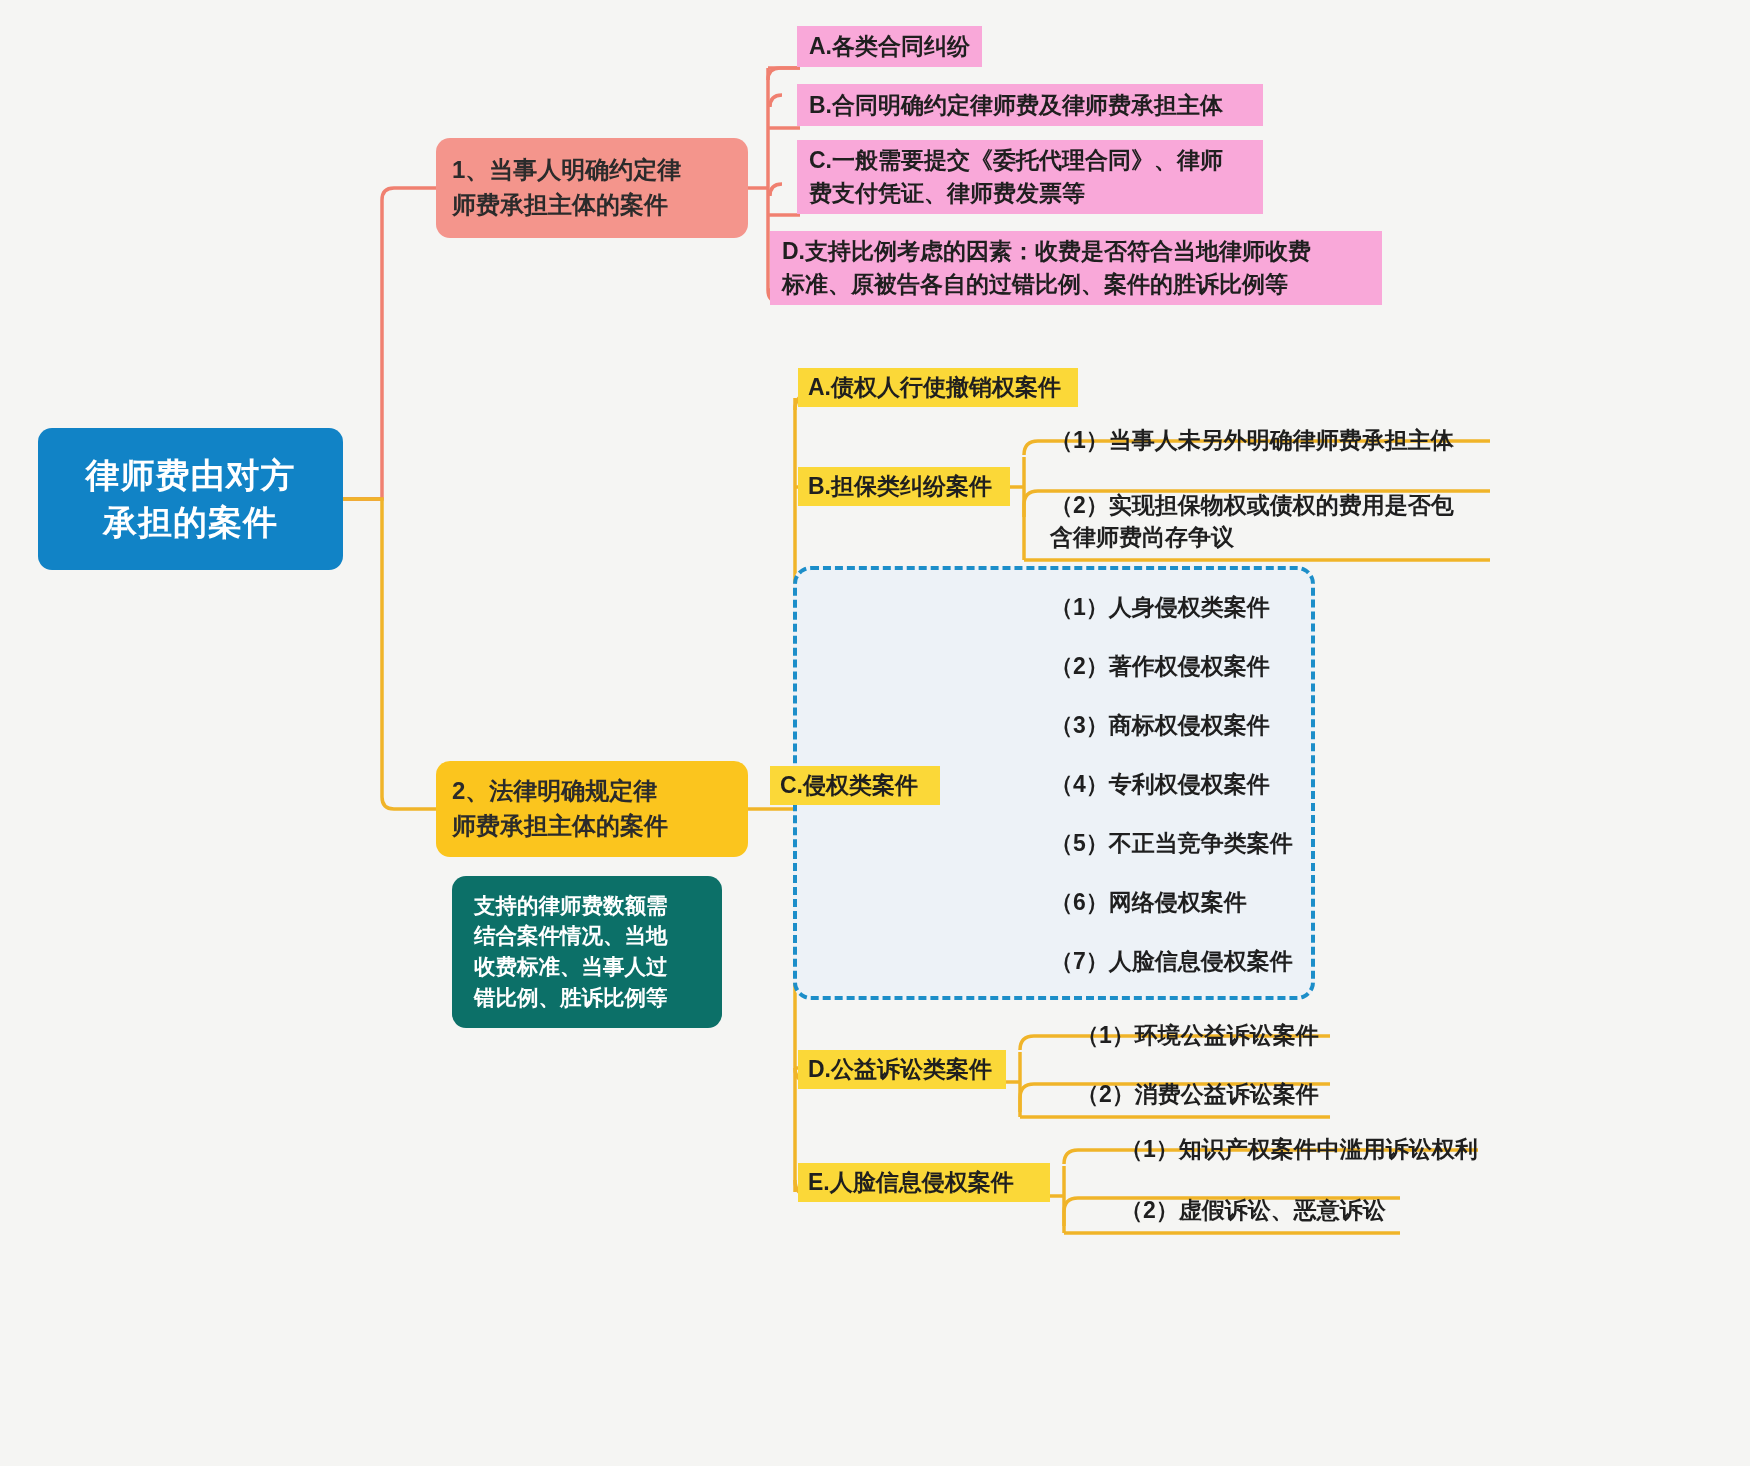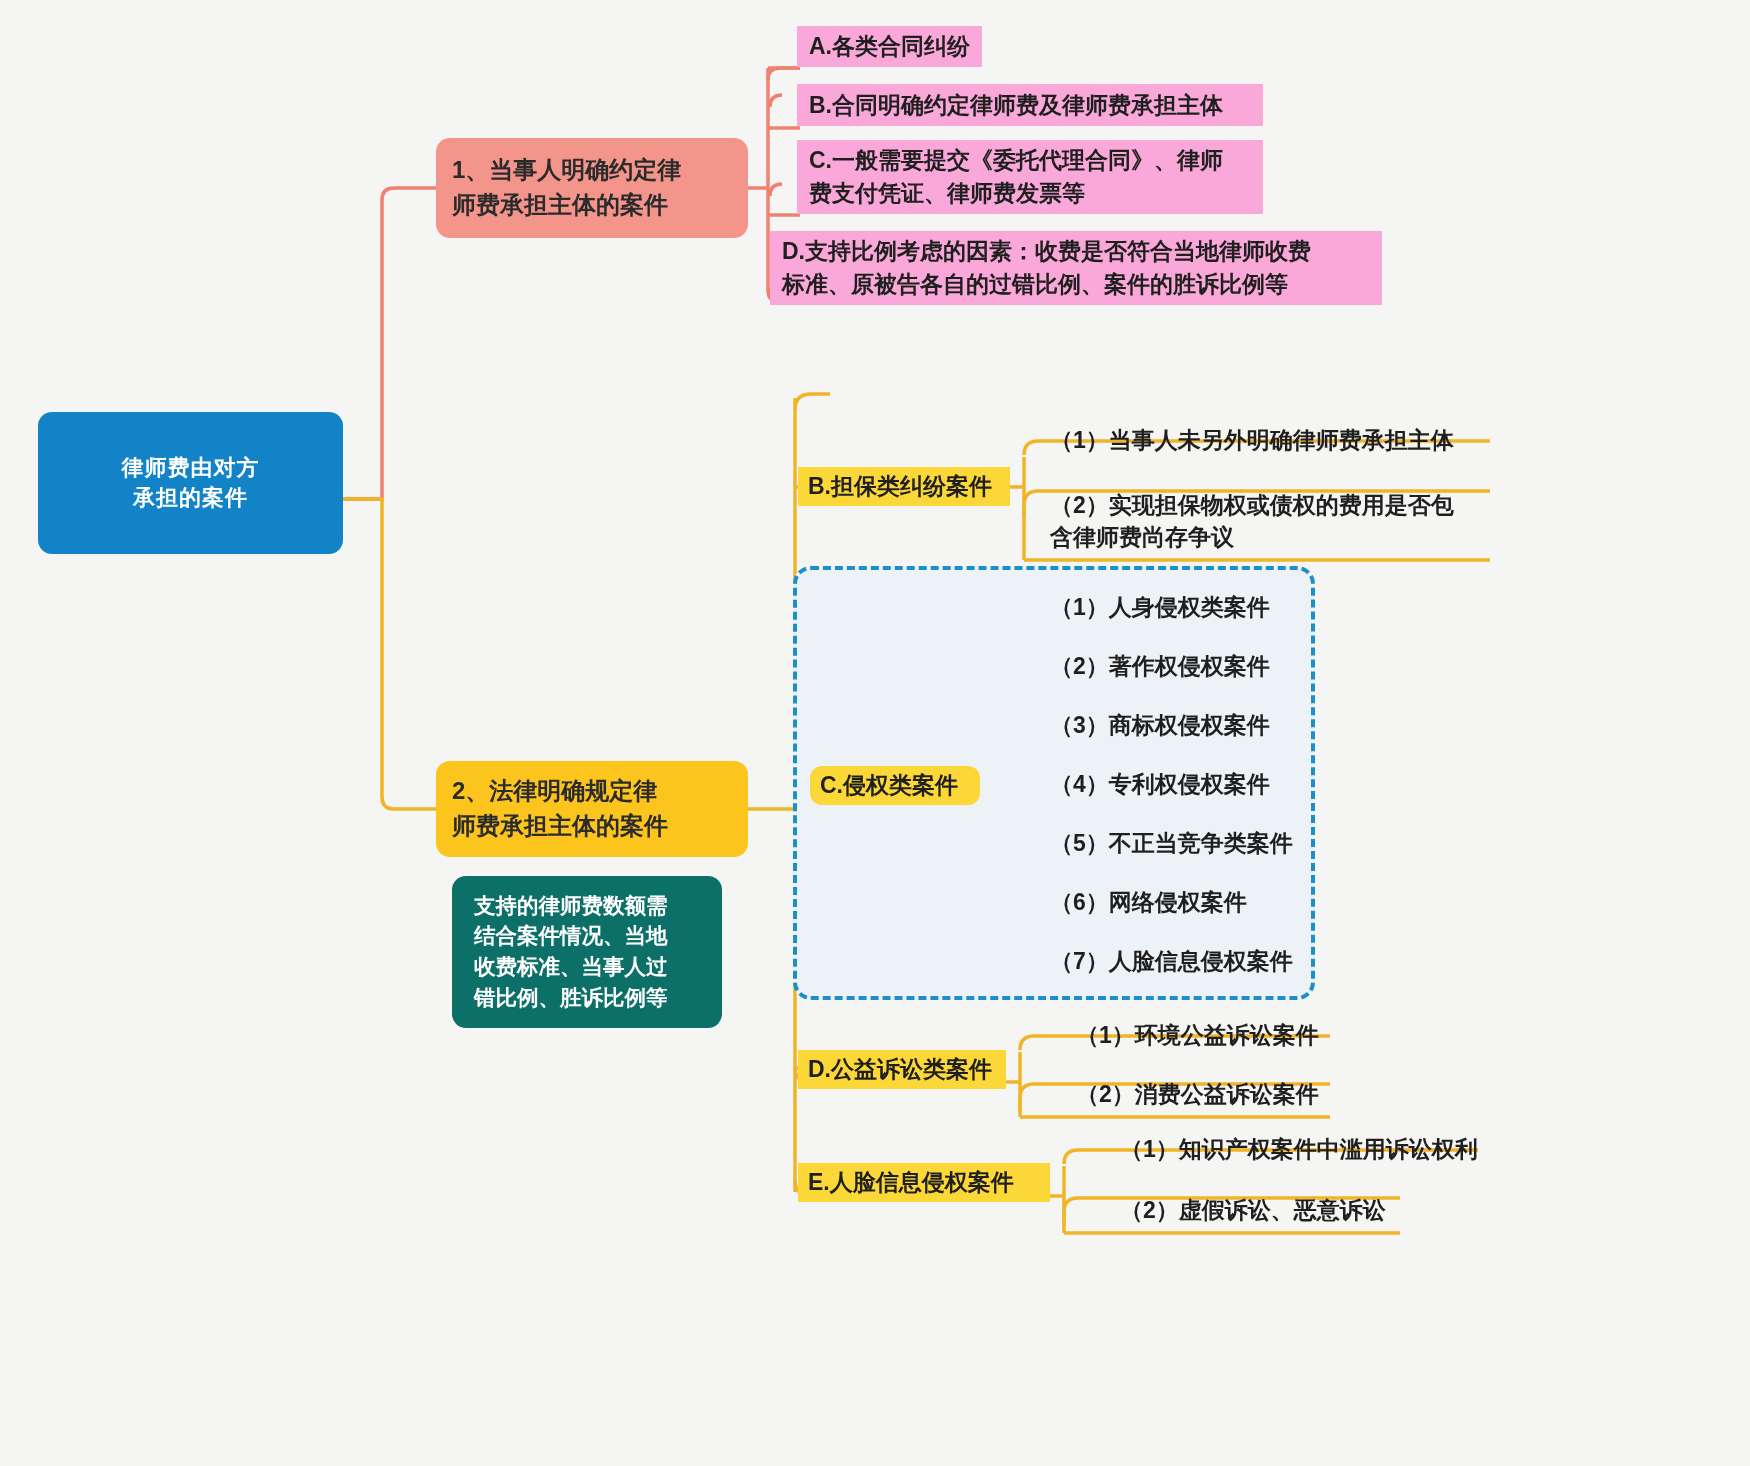--- a/index.html
+++ b/index.html
@@ -10,24 +10,24 @@
     overflow:hidden;
     position:relative;
   }
   #canvas{position:absolute;inset:0;}
   svg#wires{position:absolute;left:0;top:0;width:1750px;height:1466px;pointer-events:none;}
 
   .node{position:absolute;box-sizing:border-box;}
 
   
   .root{
-    left:38px;top:412px;width:305px;height:142px;
+    left:38px;top:428px;width:305px;height:142px;
     background:#1183c6;border-radius:14px;
     display:flex;align-items:center;justify-content:center;
-    color:#fff;font-weight:bold;font-size:22px;line-height:1.38;
+    color:#fff;font-weight:bold;font-size:34px;line-height:1.38;
     text-align:center;letter-spacing:1px;
   }
 
   
   .branch{
     border-radius:14px;
     display:flex;align-items:center;
     font-weight:bold;font-size:24px;line-height:1.45;
     color:#2b2b2b;padding:0 16px;
   }
@@ -200,26 +200,29 @@
 
   <div class="node note">
     <div>
       <div>支持的律师费数额需</div>
       <div>结合案件情况、当地</div>
       <div>收费标准、当事人过</div>
       <div>错比例、胜诉比例等</div>
     </div>
   </div>
 
+  <div class="node yellowleaf" style="left:798px;top:368px;width:280px;height:39px;">
+    <span>A.债权人行使撤销权案件</span>
+  </div>
 
   <div class="node yellowleaf" style="left:798px;top:467px;width:212px;height:39px;">
     <span>B.担保类纠纷案件</span>
   </div>
 
-  <div class="node yellowleaf" style="left:810px;top:766px;width:170px;height:39px;border-radius:12px;">
+  <div class="node yellowleaf" style="left:770px;top:766px;width:170px;height:39px;">
     <span>C.侵权类案件</span>
   </div>
 
   <div class="node yellowleaf" style="left:798px;top:1050px;width:208px;height:39px;">
     <span>D.公益诉讼类案件</span>
   </div>
 
   <div class="node yellowleaf" style="left:798px;top:1163px;width:252px;height:39px;">
     <span>E.人脸信息侵权案件</span>
   </div>

